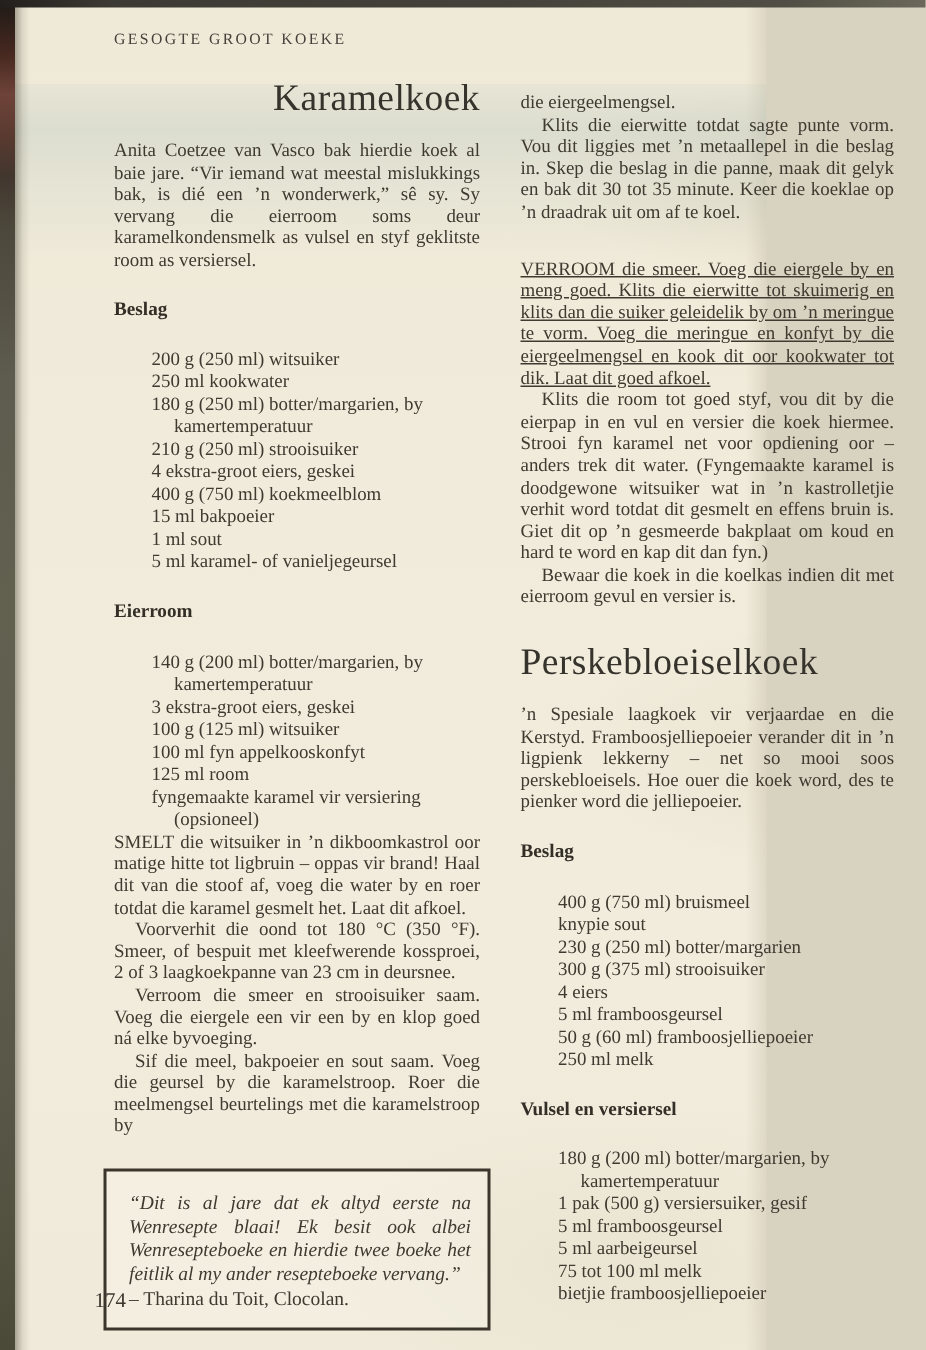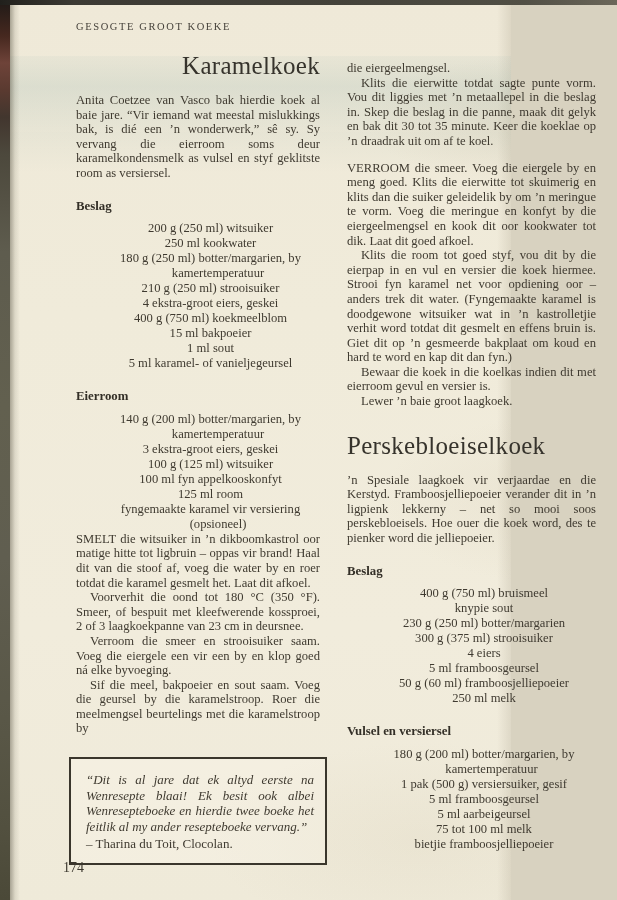--- a/index.html
+++ b/index.html
@@ -56,27 +56,27 @@
     margin:0 0 13px 0;letter-spacing:0.3px;text-align:right;
   }
   h1.recipe-title-2{
     font-weight:normal;font-size:25px;color:#36332c;
     margin:23px 0 13px 0;letter-spacing:0.3px;
   }
   p{
     margin:0;font-size:12.6px;line-height:14.6px;text-align:justify;
   }
   p.indent{text-indent:14px;}
-  p.spaced{margin-top:12px;}
+  p.spaced{margin-top:23px;text-decoration:underline;}
   .sec-head{
     font-weight:bold;font-size:12.8px;color:#332f27;margin:0;
   }
   .sec-head.mt{margin-top:18px;}
   ul.ingredients{
-    list-style:none;margin:8px 0 0 0;padding:0 0 0 25px;text-align:center;
+    list-style:none;margin:19px 0 0 0;padding:0 0 0 25px;
   }
   ul.ingredients li{
     font-size:12.6px;line-height:15px;
     padding-left:15px;text-indent:-15px;
   }
   .intro{margin-bottom:0;}
   .method{}
   .quote-box{
     margin-top:21px;margin-left:-7px;width:228px;
     border:2px solid #3a362c;padding:13px 11px 11px 15px;
@@ -140,21 +140,20 @@
     </div>
   </div>
 
   <div class="col-right">
     <p>die eiergeelmengsel.</p>
     <p class="indent">Klits die eierwitte totdat sagte punte vorm. Vou dit liggies met ’n metaallepel in die beslag in. Skep die beslag in die panne, maak dit gelyk en bak dit 30 tot 35 minute. Keer die koeklae op ’n draadrak uit om af te koel.</p>
 
     <p class="spaced">VERROOM die smeer. Voeg die eiergele by en meng goed. Klits die eierwitte tot skuimerig en klits dan die suiker geleidelik by om ’n meringue te vorm. Voeg die meringue en konfyt by die eiergeelmengsel en kook dit oor kookwater tot dik. Laat dit goed afkoel.</p>
     <p class="indent">Klits die room tot goed styf, vou dit by die eierpap in en vul en versier die koek hiermee. Strooi fyn karamel net voor opdiening oor – anders trek dit water. (Fyngemaakte karamel is doodgewone witsuiker wat in ’n kastrolletjie verhit word totdat dit gesmelt en effens bruin is. Giet dit op ’n gesmeerde bakplaat om koud en hard te word en kap dit dan fyn.)</p>
     <p class="indent">Bewaar die koek in die koelkas indien dit met eierroom gevul en versier is.</p>
-    <p class="indent">Lewer ’n baie groot laagkoek.</p>
 
     <h1 class="recipe-title-2">Perskebloeiselkoek</h1>
 
     <p class="intro">’n Spesiale laagkoek vir verjaardae en die Kerstyd. Framboosjelliepoeier verander dit in ’n ligpienk lekkerny – net so mooi soos perskebloeisels. Hoe ouer die koek word, des te pienker word die jelliepoeier.</p>
 
     <p class="sec-head mt">Beslag</p>
     <ul class="ingredients">
       <li>400 g (750 ml) bruismeel</li>
       <li>knypie sout</li>
       <li>230 g (250 ml) botter/margarien</li>

